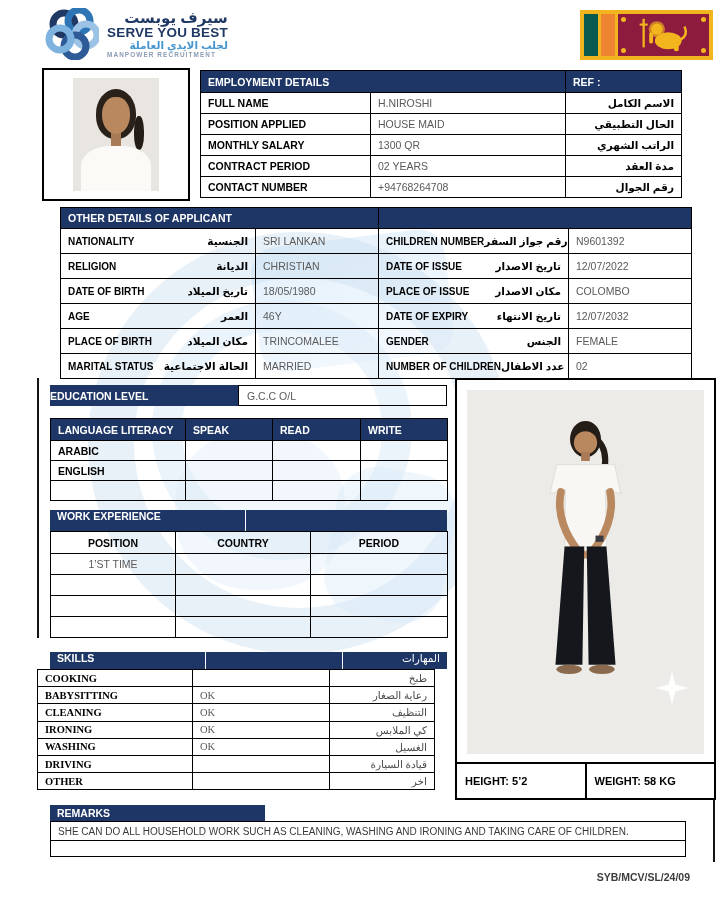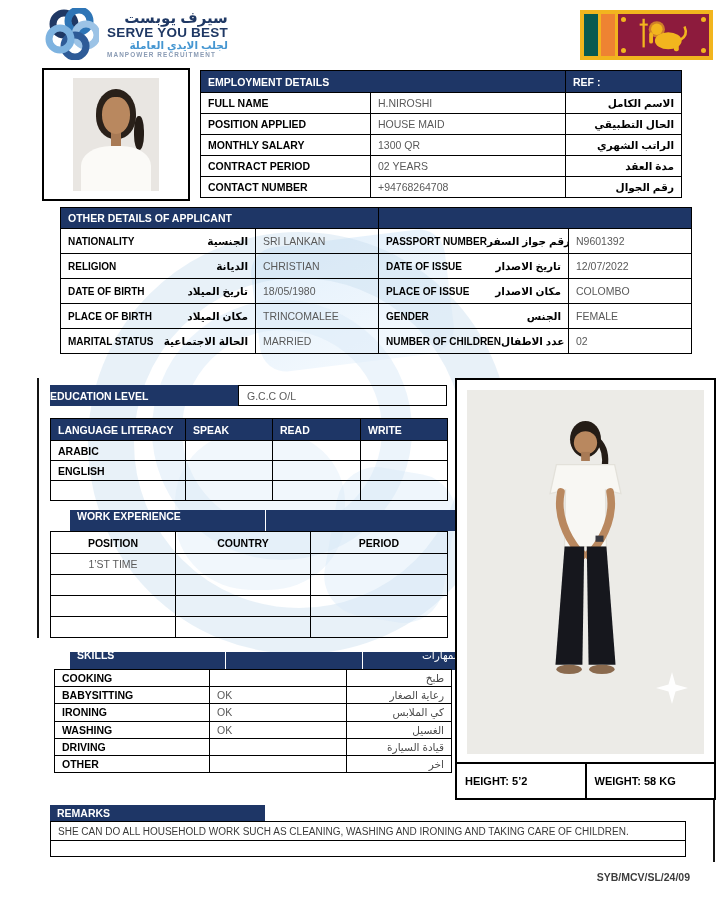--- a/index.html
+++ b/index.html
@@ -46,21 +46,21 @@
   .pp-hair{position:absolute;left:27%;top:10%;width:46%;height:44%;background:#2a211a;border-radius:50% 50% 46% 46%;}
   .pp-tail{position:absolute;right:17%;top:34%;width:12%;height:30%;background:#241c16;border-radius:45%;}
   .pp-face{position:absolute;left:34%;top:17%;width:32%;height:33%;background:#b9885f;border-radius:46% 46% 50% 50%;}
   .pp-neck{position:absolute;left:44%;top:46%;width:12%;height:16%;background:#a87a55;}
   .pp-shirt{position:absolute;left:9%;bottom:-2%;width:82%;height:42%;background:#fbfaf7;border-radius:42% 42% 0 0;}
   
   .edu{position:absolute;left:50px;top:385px;display:flex;z-index:2;}
   .edu-l{width:188px;height:21px;display:flex;align-items:center;padding-left:0;font-size:10.5px;box-sizing:border-box;}
   .edu-v{width:209px;height:21px;border:1.4px solid #000;display:flex;align-items:center;padding-left:8px;font-size:10.5px;color:#595959;box-sizing:border-box;background:transparent;}
   
-  .bar{position:absolute;z-index:2;display:flex;align-items:flex-end;justify-content:space-between;box-sizing:border-box;padding:9px 7px;font-size:10.5px;margin-left:20px;}
+  .bar{position:absolute;z-index:2;display:flex;align-items:flex-start;justify-content:space-between;box-sizing:border-box;padding:0 7px;font-size:10.5px;}
   .bardiv{position:absolute;top:0;bottom:0;width:1px;background:#fff;}
   
   .photo-panel{position:absolute;left:455px;top:378px;width:261px;height:422px;border:2px solid #000;background:#fff;z-index:3;box-sizing:border-box;}
   .fb{position:absolute;left:10px;right:10px;top:10px;bottom:44px;background:#ecebe7;overflow:hidden;}
   .sparkle{position:absolute;right:16px;bottom:50px;width:32px;height:32px;background:#fff;opacity:.95;
            clip-path:polygon(50% 0,61% 39%,100% 50%,61% 61%,50% 100%,39% 61%,0 50%,39% 39%);}
   .hw{position:absolute;left:0;right:0;bottom:0;height:34px;border-top:2px solid #000;display:flex;background:#fff;}
   .hw-c{flex:1;display:flex;align-items:center;padding-left:8px;font-weight:bold;font-size:11px;}
   .hw-c + .hw-c{border-left:2px solid #000;}
   
@@ -185,21 +185,21 @@
     <tr class="h25">
       <td>
             <div class="duo">
               <span class="lb">NATIONALITY</span>
               <span class="ar" dir="rtl">الجنسية</span>
             </div>
           </td>
       <td class="val">SRI LANKAN</td>
       <td>
             <div class="duo">
-              <span class="lb">PASSPORT NUMBER</span>
+              <span class="lb">CHILDREN NUMBER</span>
               <span class="ar" dir="rtl">رقم جواز السفر</span>
             </div>
           </td>
       <td class="val">N9601392</td>
     </tr>
     <tr class="h25">
       <td>
             <div class="duo">
               <span class="lb">RELIGION</span>
               <span class="ar" dir="rtl">الديانة</span>
@@ -222,20 +222,36 @@
             </div>
           </td>
       <td class="val">18/05/1980</td>
       <td>
             <div class="duo">
               <span class="lb">PLACE OF ISSUE</span>
               <span class="ar" dir="rtl">مكان الاصدار</span>
             </div>
           </td>
       <td class="val">COLOMBO</td>
+    </tr>
+    <tr class="h25">
+      <td>
+            <div class="duo">
+              <span class="lb">AGE</span>
+              <span class="ar" dir="rtl">العمر</span>
+            </div>
+          </td>
+      <td class="val">46Y</td>
+      <td>
+            <div class="duo">
+              <span class="lb">DATE OF EXPIRY</span>
+              <span class="ar" dir="rtl">تاريخ الانتهاء</span>
+            </div>
+          </td>
+      <td class="val">12/07/2032</td>
     </tr>
     <tr class="h25">
       <td>
             <div class="duo">
               <span class="lb">PLACE OF BIRTH</span>
               <span class="ar" dir="rtl">مكان الميلاد</span>
             </div>
           </td>
       <td class="val">TRINCOMALEE</td>
       <td>
@@ -345,36 +361,41 @@
     </tr>
   </tbody>
     </table>
 
   <div class="bar nav" style="left:50px;top:652px;width:397px;height:17px;">
     <span>SKILLS</span>
     <span class="sk-ar" dir="rtl" style="font-weight:normal;font-size:10.5px;">المهارات</span>
     <i class="bardiv" style="left:155px;"></i>
     <i class="bardiv" style="left:292px;"></i>
   </div>
-  <table class="sk" style="left:54px;top:669px;width:397px;">
+  <table class="sk" style="left:37px;top:669px;width:397px;font-family:Liberation Serif, serif;">
     <colgroup>
         <col style="width:155px">
         <col style="width:137px">
         <col style="width:105px">
       </colgroup>
     <tbody>
         <tr style="height:17.2px">
       <td class="lb">COOKING</td>
       <td class="val"></td>
       <td class="val" dir="rtl" style="text-align:right;color:#4a4a4a;">طبخ</td>
     </tr>
     <tr style="height:17.2px">
       <td class="lb">BABYSITTING</td>
       <td class="val">OK</td>
       <td class="val" dir="rtl" style="text-align:right;color:#4a4a4a;">رعاية الصغار</td>
+    </tr>
+    <tr style="height:17.2px">
+      <td class="lb">CLEANING</td>
+      <td class="val">OK</td>
+      <td class="val" dir="rtl" style="text-align:right;color:#4a4a4a;">التنظيف</td>
     </tr>
     <tr style="height:17.2px">
       <td class="lb">IRONING</td>
       <td class="val">OK</td>
       <td class="val" dir="rtl" style="text-align:right;color:#4a4a4a;">كي الملابس</td>
     </tr>
     <tr style="height:17.2px">
       <td class="lb">WASHING</td>
       <td class="val">OK</td>
       <td class="val" dir="rtl" style="text-align:right;color:#4a4a4a;">الغسيل</td>

